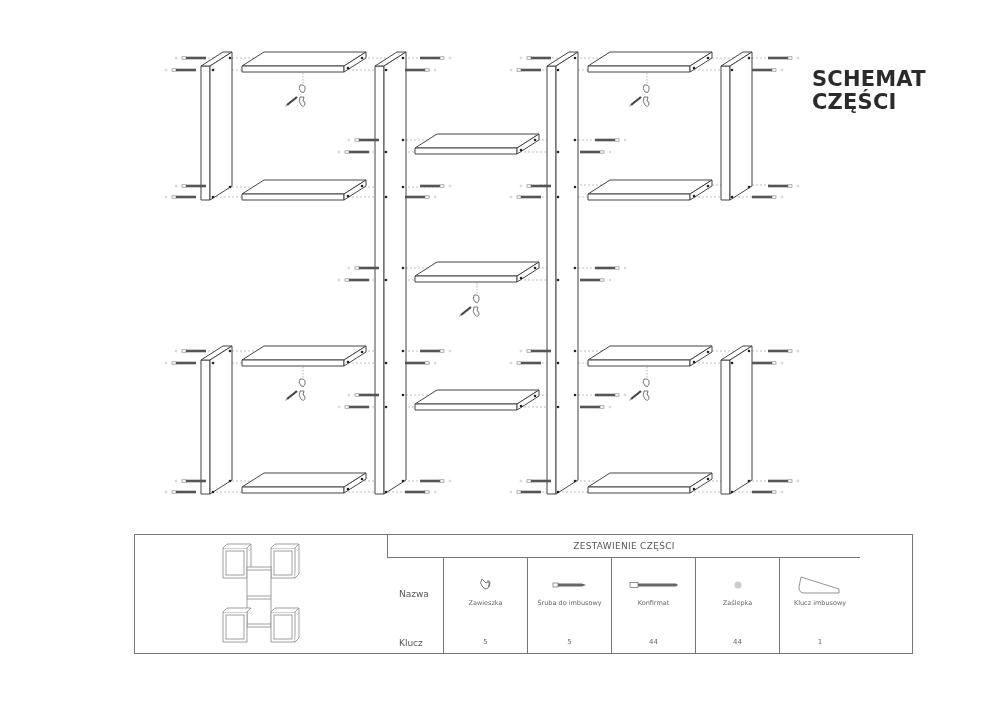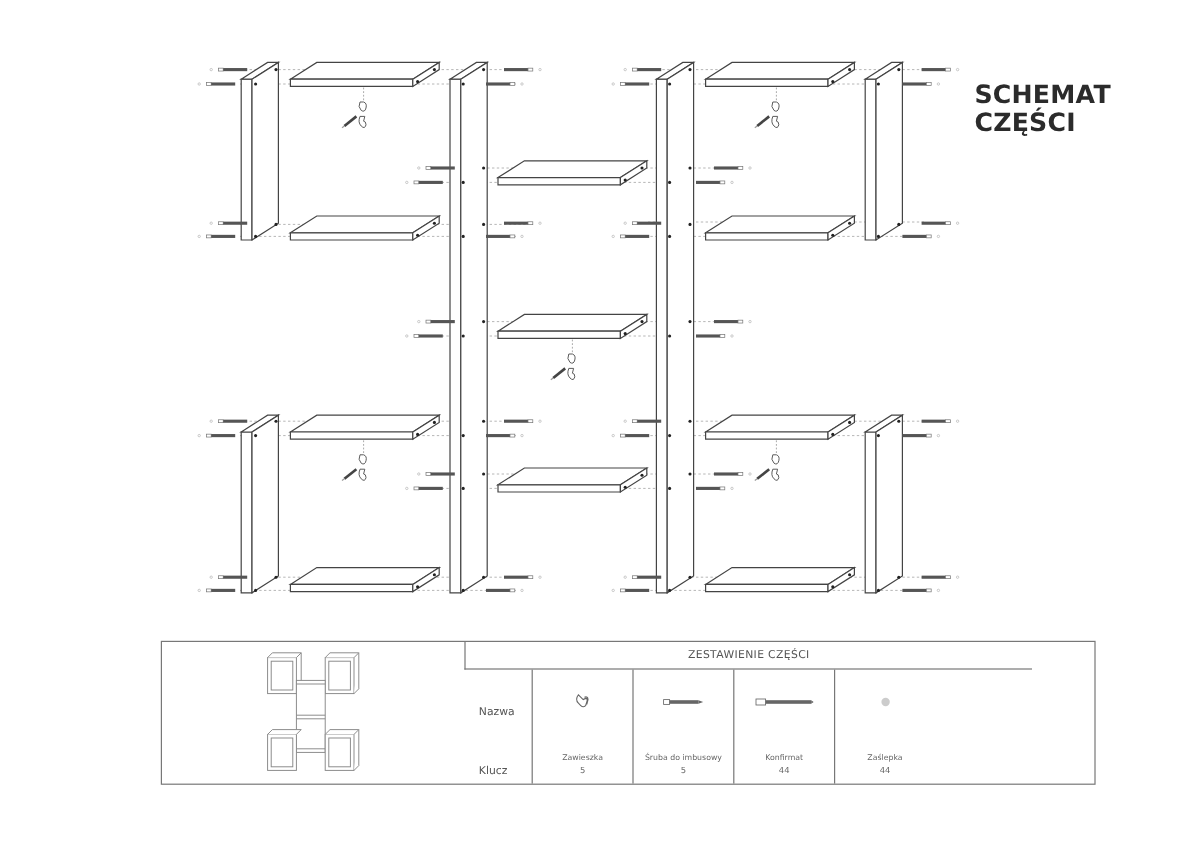--- a/index.html
+++ b/index.html
@@ -6,21 +6,21 @@
   body { width:995px; height:704px; position:relative; overflow:hidden; font-family:"DejaVu Sans", sans-serif; color:#333; }
   #diagram { position:absolute; left:0; top:0; width:995px; height:520px; }
   .title { position:absolute; left:812px; top:46px; font-family:"DejaVu Sans", sans-serif; font-weight:bold; font-size:21px; line-height:23px; color:#2b2b2b; letter-spacing:0.2px;margin-top:22px; }
   .title div { white-space:nowrap; }
   #parts-table { position:absolute; left:134px; top:534px; width:779px; height:120px; border:1px solid #777; box-sizing:border-box; }
   .preview-cell { position:absolute; left:0; top:0; width:252px; height:118px; }
   .header-cell { position:absolute; left:252px; top:0; width:473px; height:23px; border-left:1px solid #777; border-bottom:1px solid #777; box-sizing:border-box; font-size:9px; color:#555; text-align:center; line-height:23px; letter-spacing:0.3px; }
   .row-label { position:absolute; font-size:9px; color:#555;text-align:center; }
   .part-col { position:absolute; top:23px; height:95px; border-left:1px solid #777; box-sizing:border-box; }
   .part-icon { position:absolute; left:0; right:0; top:18px; height:18px; display:flex; justify-content:center; align-items:center; }
-  .part-name { position:absolute; left:0; right:0; top:41px; text-align:center; font-size:6.5px; color:#666;margin-top:28px; }
+  .part-name { position:absolute; left:0; right:0; top:41px; text-align:center; font-size:6.5px; color:#666; }
   .part-qty { position:absolute; left:0; right:0; top:80px; text-align:center; font-size:7px; color:#666; }
 </style>
 </head>
 <body>
 
 <svg id="diagram" viewBox="0 0 995 520" xmlns="http://www.w3.org/2000/svg">
   <defs>
 
     <g id="sidepanel">
       <polygon points="0,14 9,14 9,148 0,148" fill="#fff" stroke="#444" stroke-width="1"></polygon>
@@ -298,13 +298,22 @@
   <div class="part-col" style="left:560px; width:84px;padding-left:34px;">
     <div class="part-icon">
       <svg width="10" height="10" viewBox="0 0 10 10">
           <circle cx="5" cy="5" r="3.5" fill="#ccc"></circle>
         </svg>
     </div>
     <div class="part-name">Zaślepka</div>
     <div class="part-qty">44</div>
   </div>
 
+  <div class="part-col" style="left:644px; width:81px;">
+    <div class="part-icon">
+      <svg width="46" height="20" viewBox="0 0 46 20">
+          <path d="M4,2 L42,14 L42,18 L7,18 Q2,18 2,12 Z" fill="#fff" stroke="#777" stroke-width="0.8"></path>
+        </svg>
+    </div>
+    <div class="part-name">Klucz imbusowy</div>
+    <div class="part-qty">1</div>
+  </div>
 </div>
 
 </body></html>

